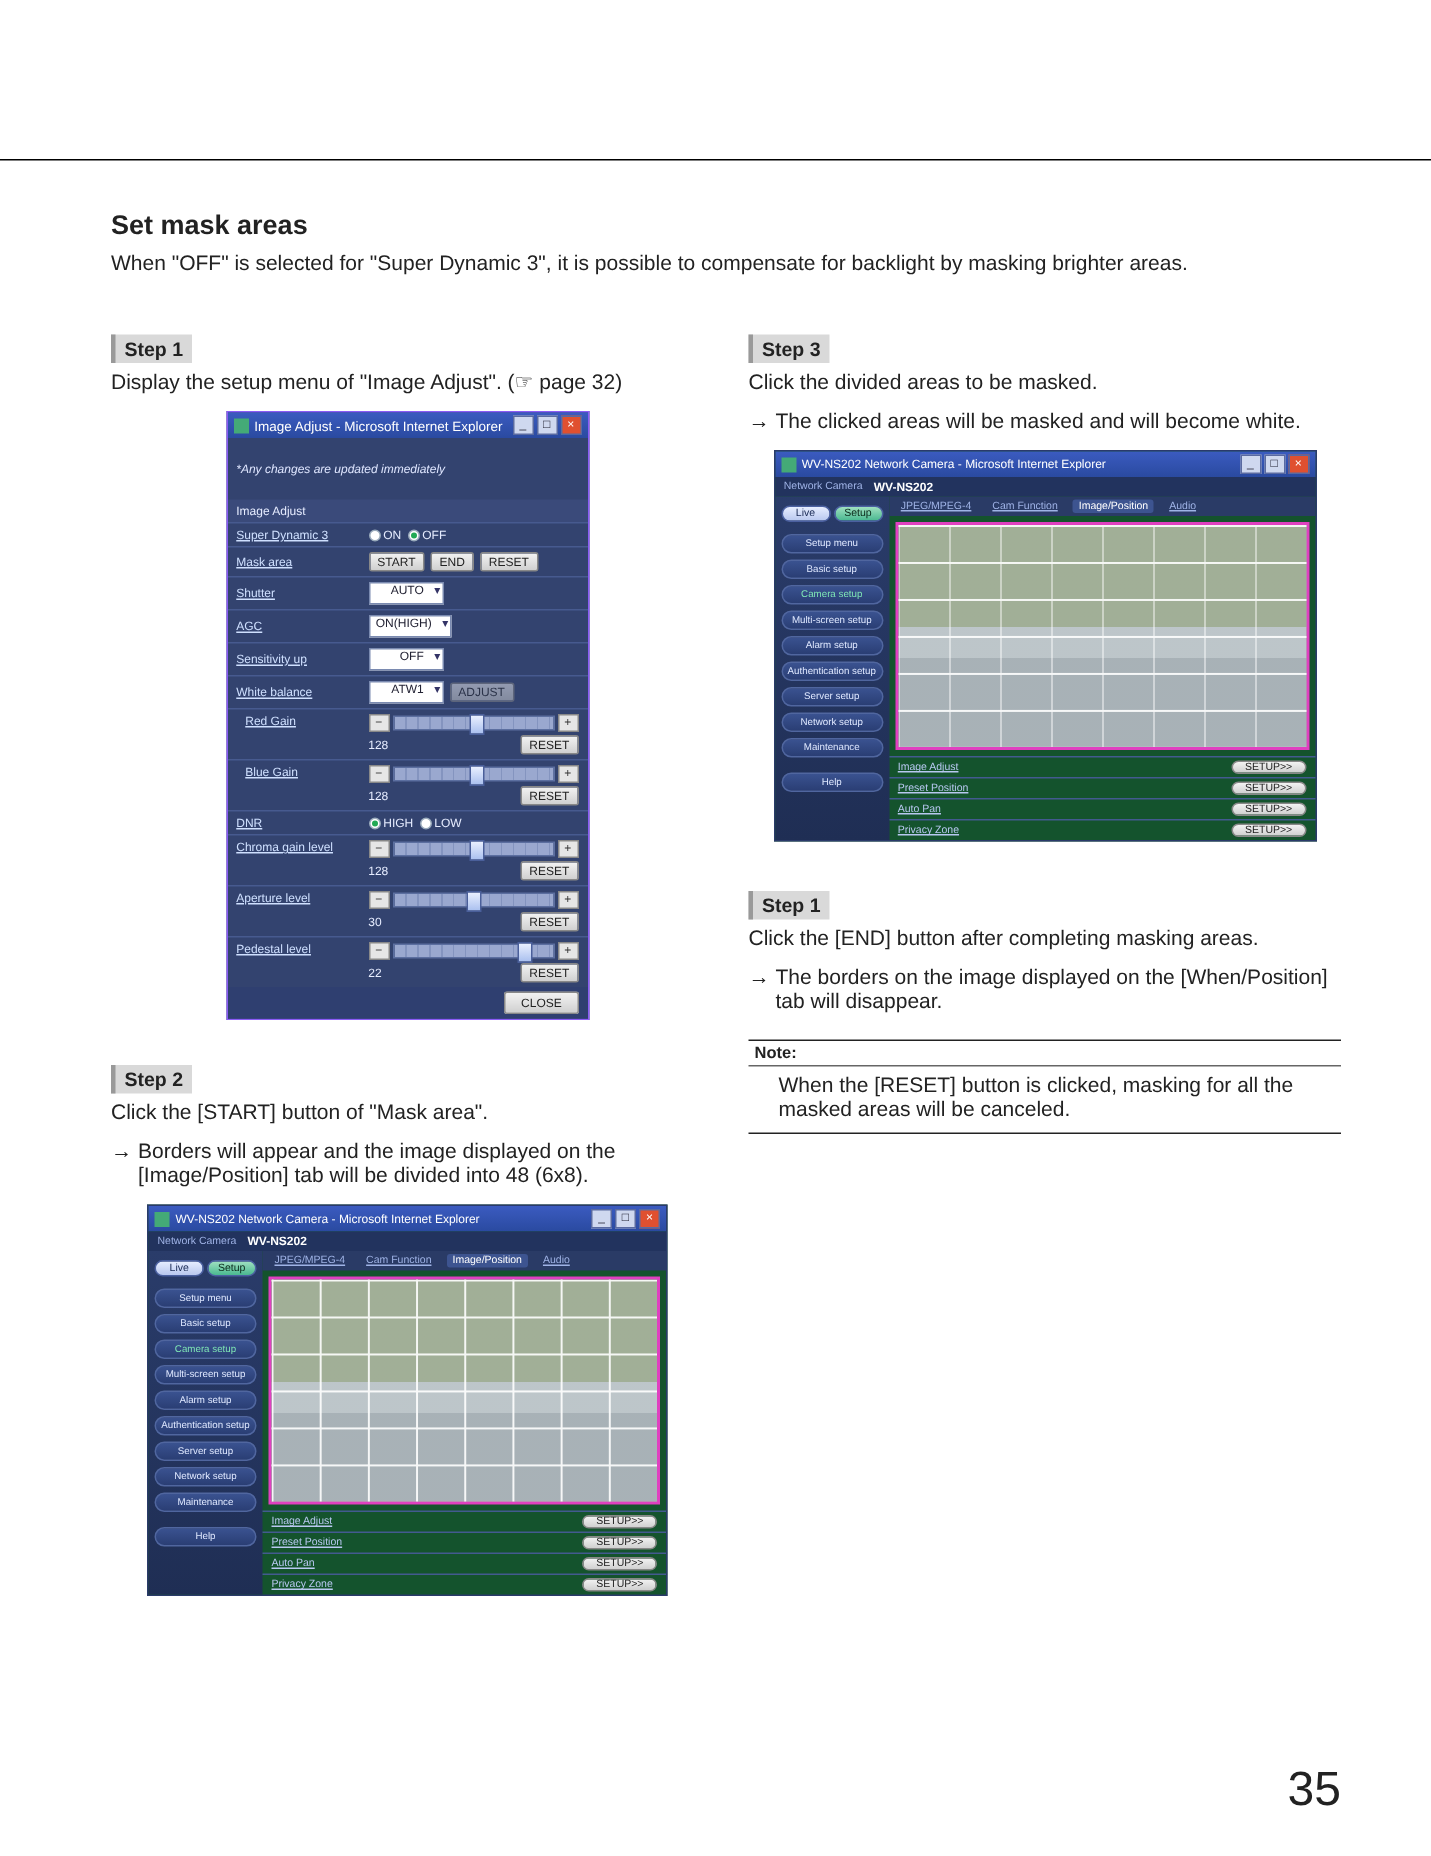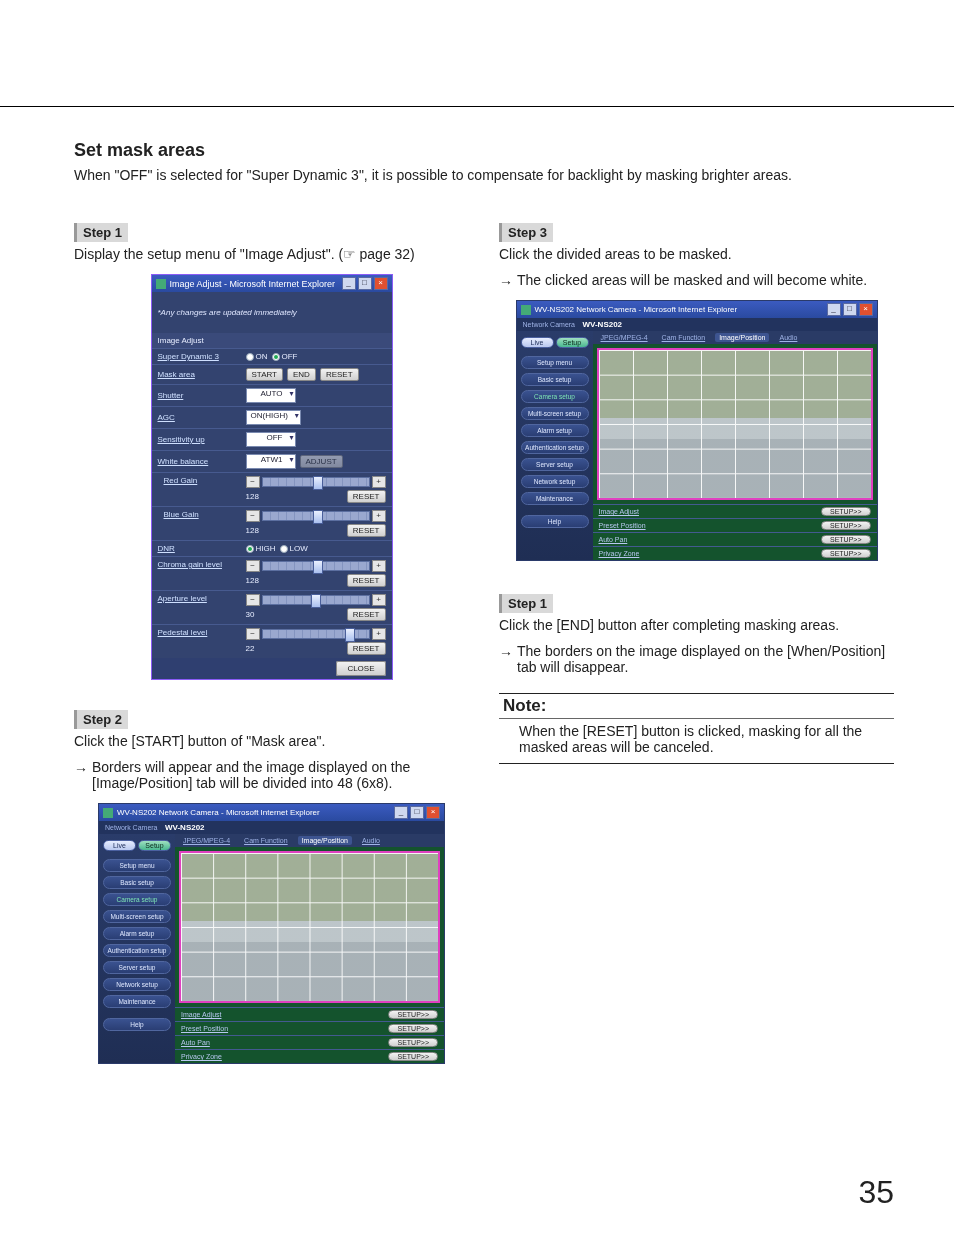--- a/index.html
+++ b/index.html
@@ -223,21 +223,21 @@
   .linkrow { display:flex; align-items:center; padding:2px 6px; border-top:1px solid #435a90;}
   .linkrow .ll { flex:1; color:#b8c8f0; text-decoration:underline; font-size:7px;}
   .linkrow .rb {
     background:linear-gradient(#f2f2f2,#d0d0d0); color:#222;
     border:1px solid #888; font-size:7px; padding:0 8px; border-radius:6px;
   }
 
   .note-block { margin-top:18px; }
   .note-head {
     border-top:1px solid #222; border-bottom:1px solid #666;
-    padding:2px 4px; font-weight:bold; font-size:17px;
+    padding:2px 4px; font-weight:bold; font-size:11px;
   }
   .note-body {
     padding:4px 4px 8px 20px; font-size:14px;
     border-bottom:1px solid #222;
   }
 
   .page-num {
     position:absolute; right:60px; bottom:26px;
     font-size:32px; color:#222;margin-left:38px;
   }

